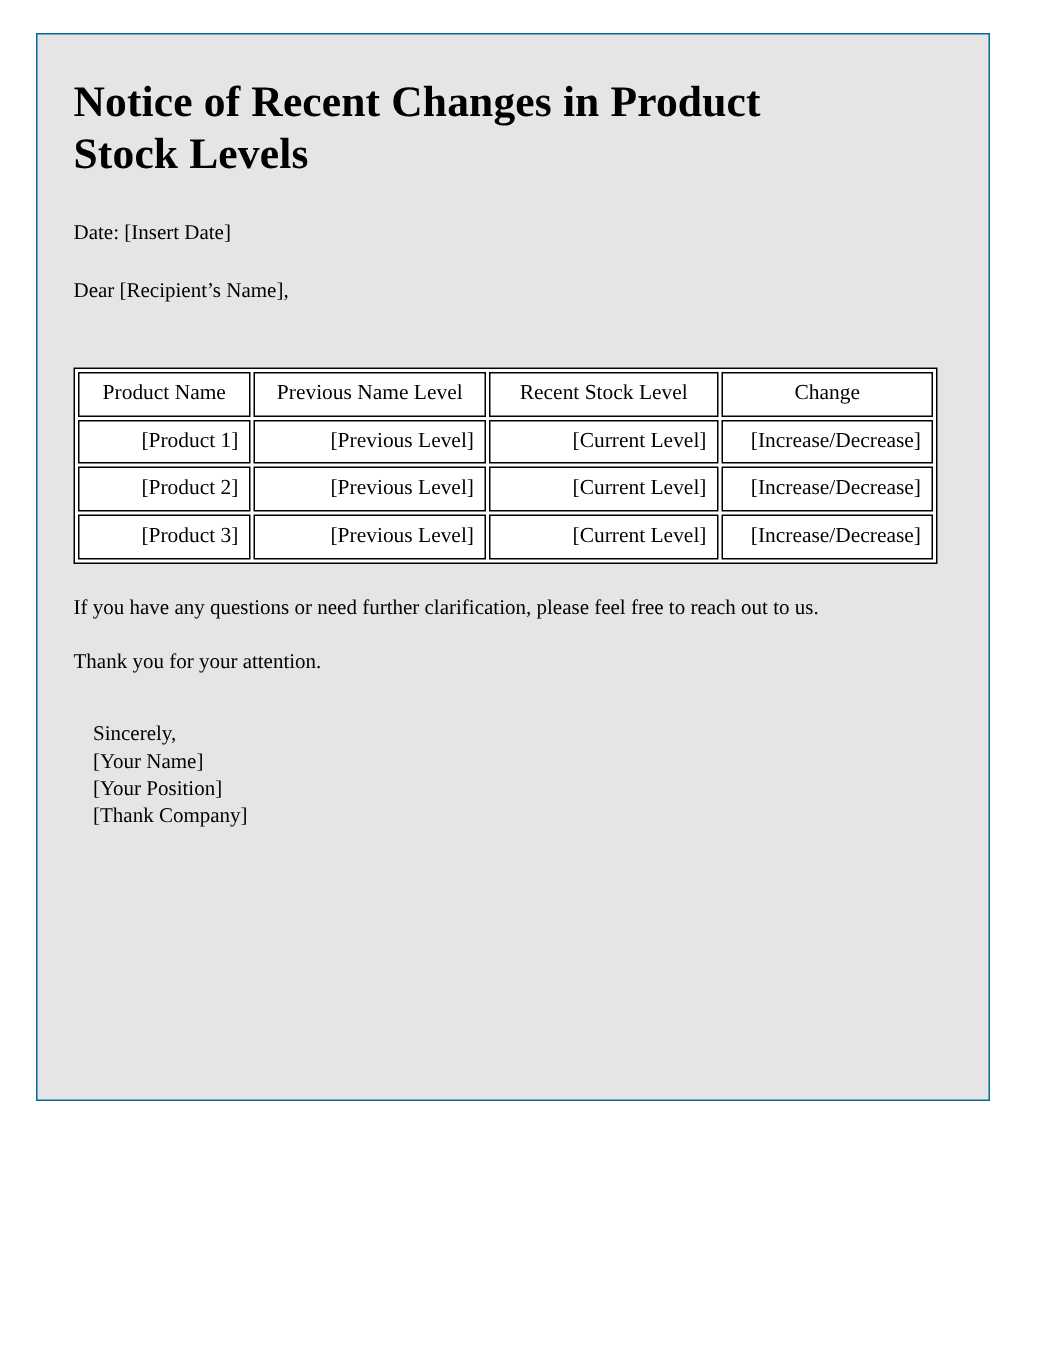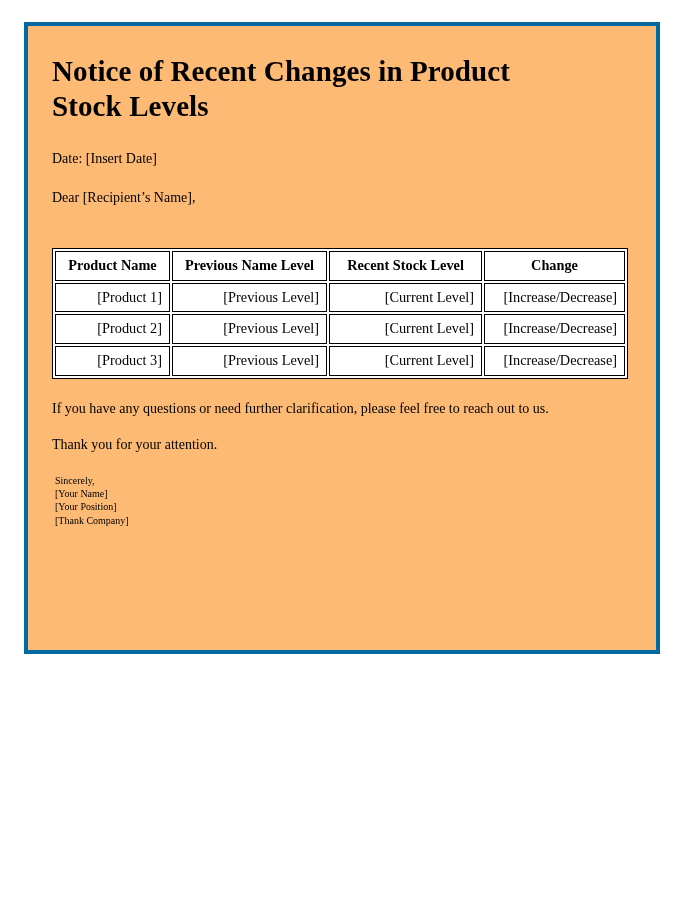--- a/index.html
+++ b/index.html
@@ -14,24 +14,24 @@
     font-family: "Liberation Serif", "DejaVu Serif", serif;
     color: #000000;
     overflow: hidden;
   }
 
   .page-frame {
     position: absolute;
     left: 24px;
     top: 22px;
     width: 636px;
-    height: 632px;
-    border: 4px solid #0369a1;
+    height: 712px;
+    border: 1px solid #0369a1;
     box-sizing: border-box;
-    background: #fdba74;
+    background: #e5e5e5;
   }
 
   .page-content {
     padding: 24px 44px 0 24px;
     box-sizing: border-box;
   }
 
   .doc-title {
     font-family: "Liberation Serif", "DejaVu Serif", serif;
     font-size: 29px;
@@ -70,36 +70,36 @@
   table.stock-table th,
   table.stock-table td {
     border: 1px solid #000000;
     padding: 5px 7px;
     vertical-align: middle;
     line-height: 1.25;
     white-space: nowrap;
     overflow: hidden;
   }
   table.stock-table th {
-    font-weight: bold;
+    font-weight: normal;
     text-align: center;
   }
   table.stock-table td {
     text-align: right;
     margin-top: 13px;
   }
   col.c1 { width: 115px; }
   col.c2 { width: 155px; }
   col.c3 { width: 153px; }
   col.c4 { width: 141px; }
 
   .signature {
-    font-size: 10px;
+    font-size: 14px;
     line-height: 1.32;
-    margin: 3px;
+    margin: 13px;
   }
   .signature div { white-space: pre; }
 </style>
 </head>
 <body>
 
 <div class="page-frame">
   <div class="page-content">
 
     <h1 class="doc-title">Notice of Recent Changes in Product Stock Levels</h1>

